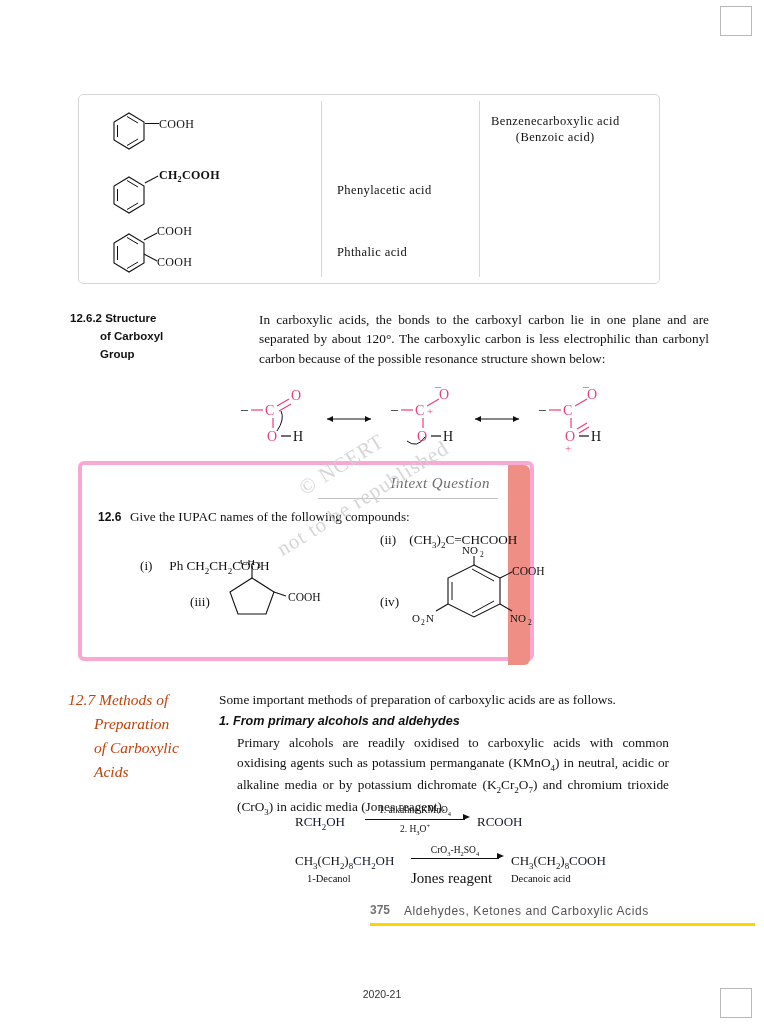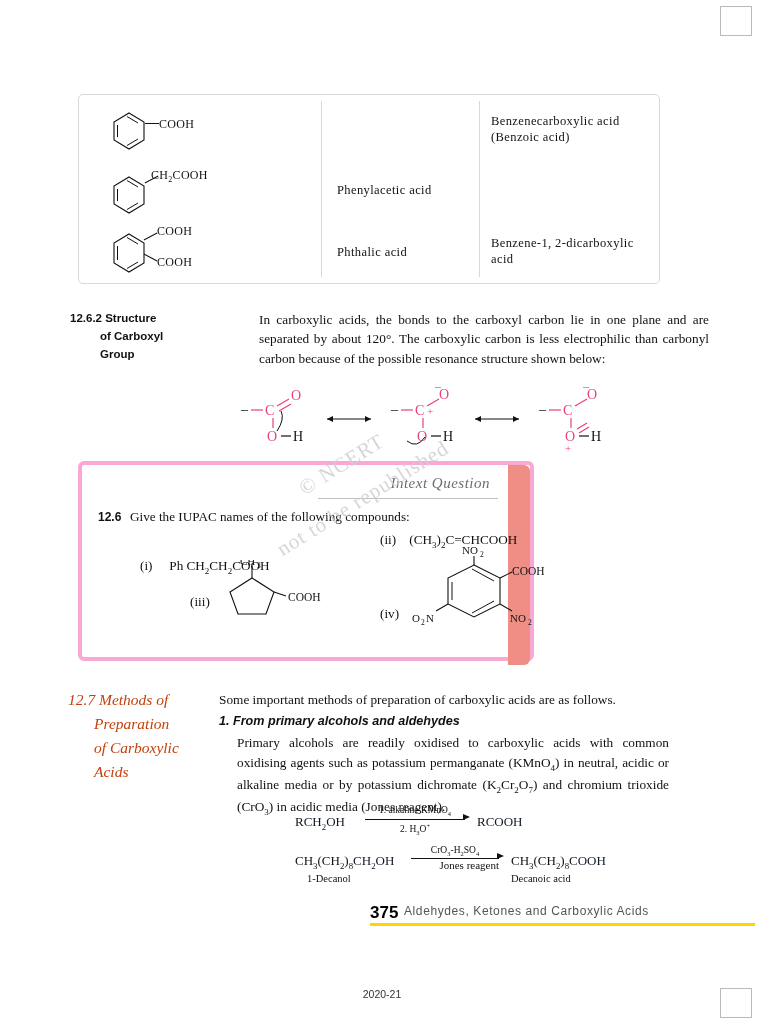--- a/index.html
+++ b/index.html
@@ -29,21 +29,21 @@
   .tbl .v2{left:400px;}
   .row{position:absolute;left:0;right:0;height:62px;}
   .r1{top:4px;}
   .r2{top:64px;}
   .r3{top:126px;}
   .cell-struct{position:absolute;left:14px;top:0;width:226px;height:62px;}
   .cell-common{position:absolute;left:258px;top:0;width:140px;height:62px;
      font-size:12.5px;letter-spacing:.4px;display:flex;align-items:center;}
   .cell-iupac{position:absolute;left:412px;top:0;width:180px;height:62px;
      font-size:12.5px;letter-spacing:.4px;display:flex;align-items:center;}
-  .cell-iupac span{line-height:1.25;}
+  .cell-iupac span{line-height:1.25;text-align:center;}
 
   
   .ring{position:absolute;width:34px;height:38px;}
   .ring svg{display:block;}
   .sub{position:absolute;font-size:12px;letter-spacing:.3px;}
   .sub sub{font-size:8px;}
 
   
   .sec-num{
     position:absolute;left:70px;top:310px;width:140px;
@@ -75,21 +75,21 @@
   .intext-rule{position:absolute;right:32px;top:33px;width:180px;height:1px;background:#c2c2c2;}
   .q-num{position:absolute;left:16px;top:45px;font-family:"Liberation Sans",sans-serif;
     font-weight:bold;font-size:12px;}
   .q-text{position:absolute;left:48px;top:44px;font-size:13.2px;}
   .opt{position:absolute;font-size:13.2px;}
   .opt-i{left:58px;top:67px;margin-top:26px;}
   .opt-i .rn{display:inline-block;width:26px;}
   .opt-ii{left:298px;top:67px;}
   .opt-ii .rn{display:inline-block;width:26px;}
   .opt-iii{left:108px;top:129px;}
-  .opt-iv{left:298px;top:129px;margin-top:12px;}
+  .opt-iv{left:298px;top:129px;}
   .struct-iii{position:absolute;left:140px;top:95px;width:120px;height:60px;}
   .struct-iv{position:absolute;left:330px;top:80px;width:160px;height:80px;}
   sub{font-size:.68em;}
   sup{font-size:.68em;}
 
   
   .wm{
     position:absolute;left:230px;top:430px;width:330px;height:240px;
     color:#cfcfcf;font-size:21px;font-family:"Liberation Serif",serif;
     transform:rotate(-32deg);opacity:.85;pointer-events:none;line-height:1.9;
@@ -114,21 +114,21 @@
   }
 
   .eq1{position:absolute;left:295px;top:803px;width:330px;height:38px;font-size:13px;}
   .eq2{position:absolute;left:295px;top:845px;width:360px;height:42px;font-size:13px;}
   .pink{color:#0f172a;}
   .eqsub{position:absolute;font-size:10.5px;}
 
   
   .footer-rule{position:absolute;left:370px;top:923px;width:385px;height:2.5px;background:#ffd400;}
   .pageno{position:absolute;left:370px;top:903px;font-family:"Liberation Sans",sans-serif;
-     font-weight:bold;font-size:17px;color:#000000;}
+     font-weight:bold;font-size:12px;color:#737373;}
   .chapline{position:absolute;left:404px;top:904px;font-family:"Liberation Sans",sans-serif;
      font-size:12px;color:#555;letter-spacing:.6px;}
   .yearline{position:absolute;left:0;right:0;top:988px;text-align:center;
      font-family:"Liberation Sans",sans-serif;font-size:10.5px;color:#333;}
 </style>
 </head>
 <body>
 
 <div class="page">
 
@@ -162,45 +162,41 @@
       <div class="cell-struct">
         <div class="ring" style="left:18px;top:16px;">
           <svg width="36" height="40" viewBox="0 0 36 40">
             <polygon points="18,2 33,11 33,29 18,38 3,29 3,11" fill="none" stroke="#111" stroke-width="1.1"></polygon>
             <line x1="6.5" y1="14" x2="6.5" y2="26" stroke="#111" stroke-width="1"></line>
             <line x1="16" y1="5.5" x2="27" y2="12" stroke="#111" stroke-width="1"></line>
             <line x1="16" y1="34.5" x2="27" y2="28" stroke="#111" stroke-width="1"></line>
           </svg>
         </div>
         <div style="position:absolute;left:51px;top:20px;width:15px;height:1px;background:#111;transform:rotate(-28deg);"></div>
-        <div class="sub" style="left:58px;top:9px;">CH<sub>2</sub>COOH</div>
+        <div class="sub" style="left:66px;top:9px;font-weight:bold;">CH<sub>2</sub>COOH</div>
       </div>
       <div class="cell-common">Phenylacetic  acid</div>
     </div>
 
     <div class="row r3">
       <div class="cell-struct">
         <div class="ring" style="left:18px;top:10px;">
           <svg width="36" height="44" viewBox="0 0 36 44">
             <polygon points="18,3 33,12 33,32 18,41 3,32 3,12" fill="none" stroke="#111" stroke-width="1.1"></polygon>
             <line x1="6.5" y1="15" x2="6.5" y2="29" stroke="#111" stroke-width="1"></line>
             <line x1="16" y1="6.5" x2="27" y2="13" stroke="#111" stroke-width="1"></line>
             <line x1="16" y1="37.5" x2="27" y2="31" stroke="#111" stroke-width="1"></line>
           </svg>
         </div>
         <div style="position:absolute;left:50px;top:15px;width:15px;height:1px;background:#111;transform:rotate(-28deg);"></div>
         <div style="position:absolute;left:50px;top:36px;width:15px;height:1px;background:#111;transform:rotate(28deg);"></div>
         <div class="sub" style="left:64px;top:3px;">COOH</div>
         <div class="sub" style="left:64px;top:34px;">COOH</div>
       </div>
       <div class="cell-common">Phthalic  acid</div>
-      <div class="cell-iupac">
-        <span><span>Benzene-1, 2-dicarboxylic</span><br>
-        <span>acid</span></span>
-      </div>
     </div>
   </div>
 
   <div class="sec-num">
     <span class="lbl"><span>12.6.2</span> <span>Structure</span></span>
     <span class="lbl" style="padding-left:30px;">of Carboxyl</span>
     <span class="lbl" style="padding-left:30px;">Group</span>
   </div>
   <div class="para1">In carboxylic acids, the bonds to the carboxyl carbon lie in one plane and are separated by about 120°. The carboxylic carbon is less electrophilic than carbonyl carbon because of the possible resonance structure shown below:</div>
 
@@ -332,21 +328,21 @@
     <div style="position:absolute;left:168px;top:11px;width:0;height:0;border-left:7px solid #111;border-top:3.5px solid transparent;border-bottom:3.5px solid transparent;"></div>
     <div style="position:absolute;left:70px;top:19px;width:100px;text-align:center;font-size:9.5px;">2. H<sub>3</sub>O<sup>+</sup></div>
     <span style="position:absolute;left:182px;top:11px;">R<span class="pink">COOH</span></span>
   </div>
 
   <div class="eq2">
     <span style="position:absolute;left:0;top:8px;">CH<sub>3</sub>(CH<sub>2</sub>)<sub>8</sub><span class="pink">CH<sub>2</sub>OH</span></span>
     <div style="position:absolute;left:116px;top:0px;width:88px;text-align:center;font-size:9.5px;">CrO<sub>3</sub>-H<sub>2</sub>SO<sub>4</sub></div>
     <div style="position:absolute;left:116px;top:13px;width:88px;height:1px;background:#111;"></div>
     <div style="position:absolute;left:202px;top:8px;width:0;height:0;border-left:7px solid #111;border-top:3.5px solid transparent;border-bottom:3.5px solid transparent;"></div>
-    <div style="position:absolute;left:116px;top:14px;width:88px;text-align:right;font-size:11px;">Jones reagent</div>
+    <div style="position:absolute;left:116px;top:25px;width:88px;text-align:left;font-size:15px;">Jones reagent</div>
     <span style="position:absolute;left:216px;top:8px;">CH<sub>3</sub>(CH<sub>2</sub>)<sub>8</sub><span class="pink">COOH</span></span>
     <div class="eqsub" style="left:0;top:28px;margin-left:12px;">1-Decanol</div>
     <div class="eqsub" style="left:216px;top:28px;">Decanoic acid</div>
   </div>
 
   <div class="pageno">375</div>
   <div class="chapline">Aldehydes,  Ketones  and  Carboxylic  Acids</div>
   <div class="footer-rule"></div>
   <div class="yearline">2020-21</div>
 

